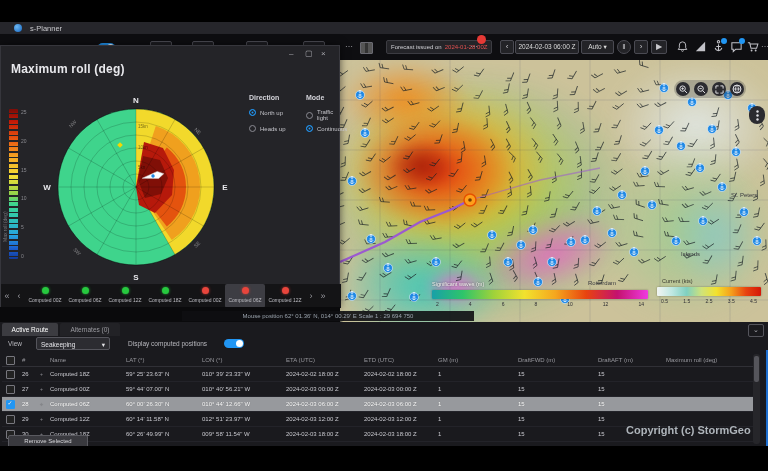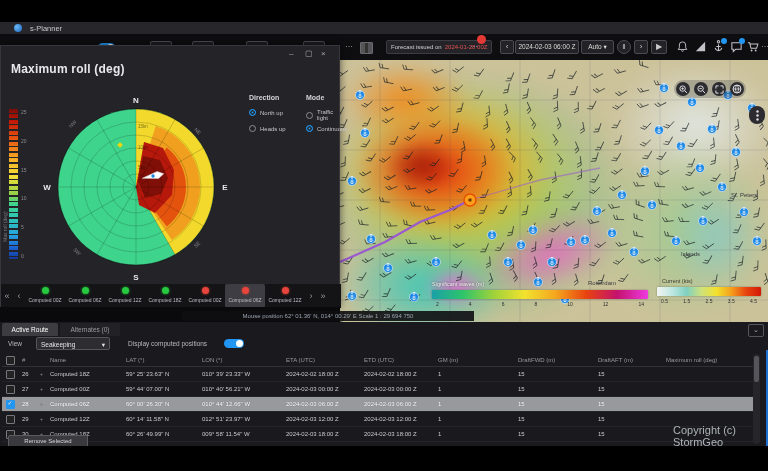--- a/index.html
+++ b/index.html
@@ -86,21 +86,21 @@
   .tbody{position:absolute;left:2px;right:10px;top:45px;}
   .trow{height:14px;font-size:6px;color:#c8c8ce;border-bottom:1px solid #232329;}
   .trow.sel{background:#97999d;color:#fff;text-shadow:0 0 1px rgba(0,0,0,.4);}
   .cb{width:7px;height:7px;border:1px solid #77777e;border-radius:1px;background:#222;position:relative;}
   .cb.checked{background:#2196f3;border-color:#2196f3;}
   .cb.checked:after{content:"✓";position:absolute;left:0.5px;top:-1.5px;font-size:6px;color:#fff;}
   .rowplus{color:#8a8a90;font-size:5px;}
   .rolldot{width:7px;height:7px;border-radius:50%;margin-left:14px;}
   .removebtn{position:absolute;left:8px;top:113px;width:78px;height:11px;background:#39393e;border:1px solid #5a5a60;
              border-radius:2px;color:#d8d8dc;font-size:6px;line-height:10px;text-align:center;}
-  .copyright{position:absolute;left:626px;top:102px;font-size:11px;font-weight:400;color:#aeb4ba;margin-left:47px;}
+  .copyright{position:absolute;left:626px;top:102px;font-size:11px;font-weight:700;color:#aeb4ba;}
   .vscroll{position:absolute;right:8px;top:32px;width:7px;height:90px;background:#26262a;border-radius:3px;}
   .vscroll .thumb{position:absolute;left:1px;top:2px;width:5px;height:26px;background:#55555b;border-radius:2px;}
   .blue-edge{position:absolute;right:0;top:28px;width:2px;height:96px;background:#1e6fd0;}
   .letter{left:0;width:768px;background:#000;}
 </style>
 </head>
 <body>
 
 <div id="stage">
 

